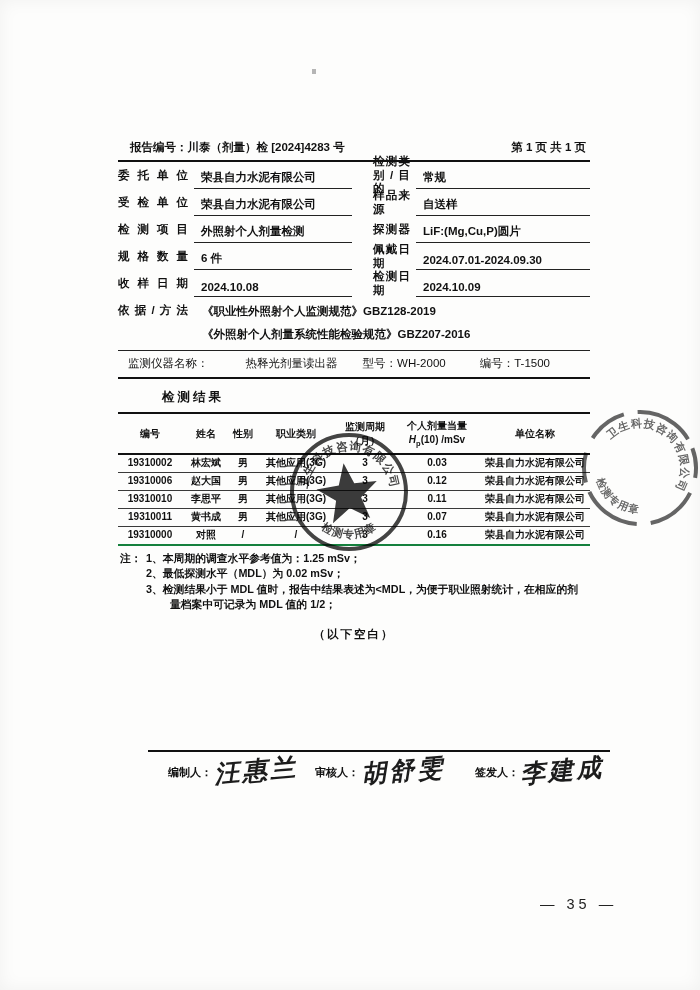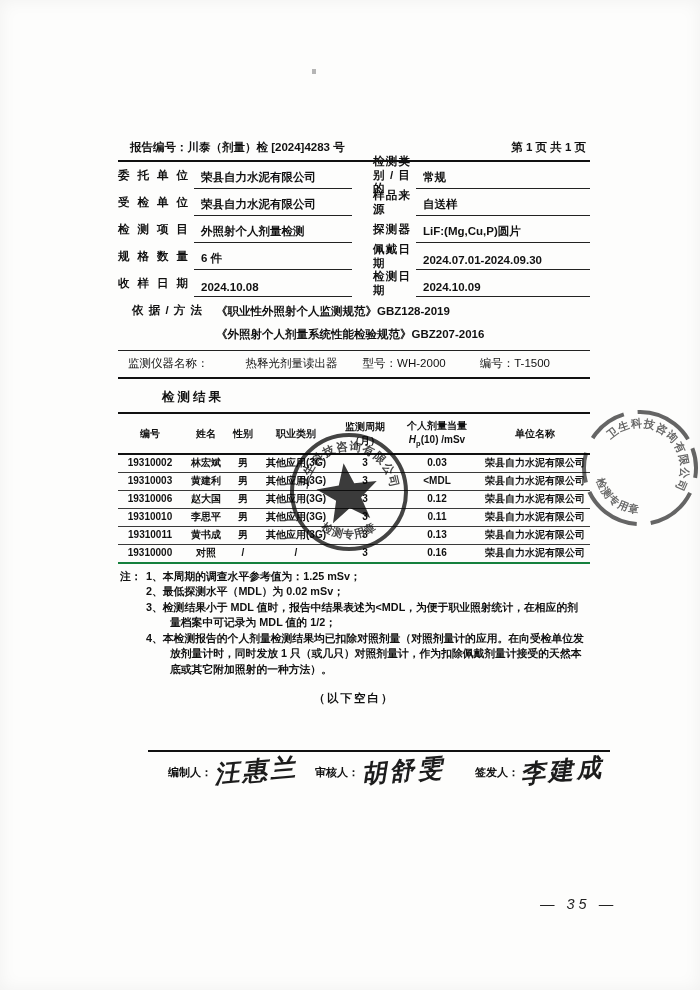--- a/index.html
+++ b/index.html
@@ -16,21 +16,21 @@
   .report-row{display:flex;justify-content:space-between;align-items:flex-end;
     font-size:11.5px;font-weight:bold;padding:0 4px 5px 12px;border-bottom:2.5px solid #111;}
 
   .info-grid{display:grid;grid-template-columns:70px 164px 58px 180px;grid-auto-rows:27px;}
   .ig-label{font-size:11.5px;font-weight:bold;line-height:1.2;align-self:center;
     text-align:justify;text-align-last:justify;word-break:break-all;}
   .ig-label.right{margin-left:21px;}
   .ig-value{font-size:11.5px;font-weight:bold;border-bottom:1.5px solid #222;
     display:flex;align-items:flex-end;padding:0 0 3px 7px;margin-left:6px;}
 
-  .basis{display:grid;grid-template-columns:70px 1fr;padding:3px 0 2px 0;margin-left:14px;}
+  .basis{display:grid;grid-template-columns:70px 1fr;padding:3px 0 2px 0;}
   .basis-label{font-size:11.5px;font-weight:bold;align-self:start;padding-top:3px;
     text-align:justify;text-align-last:justify;}
   .basis-lines{font-size:11.5px;font-weight:bold;}
   .basis-line{height:23px;display:flex;align-items:center;padding-left:14px;}
 
   .instrument-row{display:flex;align-items:center;border-top:1.5px solid #222;border-bottom:2.5px solid #111;
     padding:5px 0 6px 10px;font-size:11.5px;font-weight:normal;margin-top:2px;text-align:center;}
   .instr-name{margin-left:12px;flex:1;}
   .instr-model{margin-right:34px;}
   .instr-serial{margin-right:40px;}
@@ -51,21 +51,21 @@
   .note-items{flex:1;padding-right:2px;}
   .note-item{padding-left:24px;text-indent:-24px;}
 
   .blank-note{text-align:center;font-size:11.5px;font-weight:bold;letter-spacing:2px;margin-top:14px;}
 
   .sig-block{position:absolute;left:148px;top:750px;width:462px;height:64px;border-top:2.5px solid #111;}
   .sig-label{position:absolute;top:13px;font-size:11px;font-weight:bold;}
   .sig-name{position:absolute;top:2px;font-family:"Liberation Serif",serif;font-style:italic;
     font-weight:bold;font-size:25px;letter-spacing:3px;color:#1c1c1c;transform:rotate(-5deg);white-space:nowrap;}
 
-  .page-number{position:absolute;left:540px;top:896px;font-size:14.5px;letter-spacing:4px;color:#222;font-style:italic;}
+  .page-number{position:absolute;left:540px;top:896px;font-size:14.5px;letter-spacing:4px;color:#222;}
 
   .stamp{position:absolute;mix-blend-mode:multiply;}
   .stamp-main{left:286px;top:429px;opacity:0.88;}
   .stamp-edge{left:570px;top:398px;opacity:0.72;transform:rotate(38deg);}
 </style>
 </head>
 <body>
 
 <div class="page">
 
@@ -160,29 +160,20 @@
         <tr>
           <td>19310002</td>
           <td>林宏斌</td>
           <td>男</td>
           <td>其他应用(3G)</td>
           <td>3</td>
           <td>0.03</td>
           <td>荣县自力水泥有限公司</td>
         </tr>
         <tr>
-          <td>19310003</td>
-          <td>黄建利</td>
-          <td>男</td>
-          <td>其他应用(3G)</td>
-          <td>3</td>
-          <td>&lt;MDL</td>
-          <td>荣县自力水泥有限公司</td>
-        </tr>
-        <tr>
           <td>19310006</td>
           <td>赵大国</td>
           <td>男</td>
           <td>其他应用(3G)</td>
           <td>3</td>
           <td>0.12</td>
           <td>荣县自力水泥有限公司</td>
         </tr>
         <tr>
           <td>19310010</td>
@@ -192,42 +183,41 @@
           <td>3</td>
           <td>0.11</td>
           <td>荣县自力水泥有限公司</td>
         </tr>
         <tr>
           <td>19310011</td>
           <td>黄书成</td>
           <td>男</td>
           <td>其他应用(3G)</td>
           <td>3</td>
-          <td>0.13</td>
+          <td>0.07</td>
           <td>荣县自力水泥有限公司</td>
         </tr>
         <tr class="last">
           <td>19310000</td>
           <td>对照</td>
           <td>/</td>
           <td>/</td>
           <td>3</td>
           <td>0.16</td>
           <td>荣县自力水泥有限公司</td>
         </tr>
       </tbody>
     </table>
 
     <div class="notes">
       <div class="notes-label">注：</div>
       <div class="note-items">
         <div class="note-item">1、本周期的调查水平参考值为：1.25 mSv；</div>
         <div class="note-item">2、最低探测水平（MDL）为 0.02 mSv；</div>
         <div class="note-item">3、检测结果小于 MDL 值时，报告中结果表述为&lt;MDL，为便于职业照射统计，在相应的剂量档案中可记录为 MDL 值的 1/2；</div>
-        <div class="note-item">4、本检测报告的个人剂量检测结果均已扣除对照剂量（对照剂量计的应用。在向受检单位发放剂量计时，同时发放 1 只（或几只）对照剂量计，作为扣除佩戴剂量计接受的天然本底或其它附加照射的一种方法）。</div>
       </div>
     </div>
 
     <div class="blank-note">（以下空白）</div>
   </div>
 
   <div class="sig-block">
     <span class="sig-label" style="left:20px;">编制人：</span>
     <span class="sig-name" style="left:66px;">汪惠兰</span>
     <span class="sig-label" style="left:167px;">审核人：</span>

